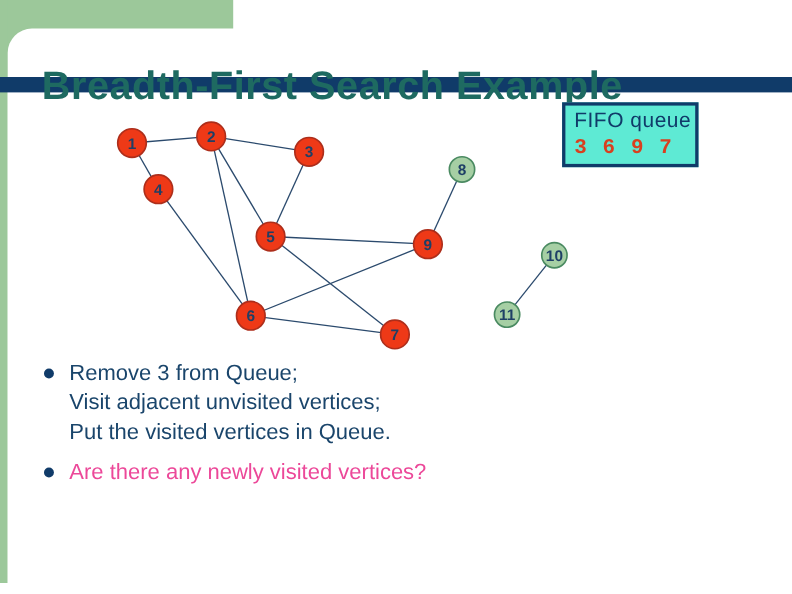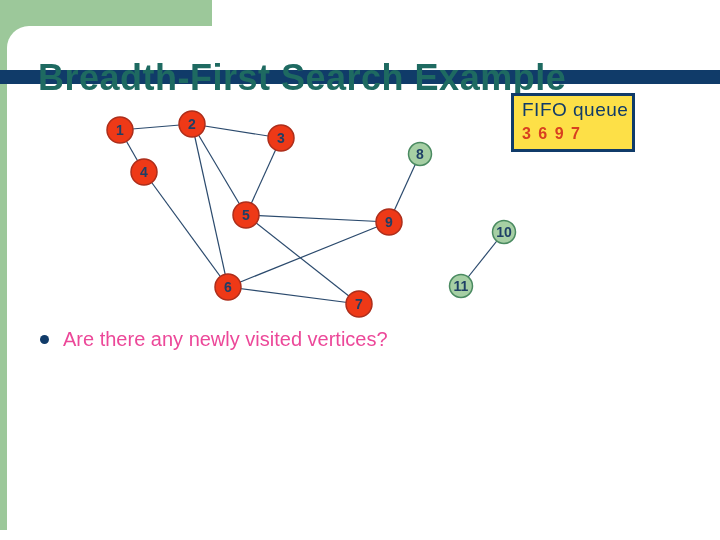--- a/index.html
+++ b/index.html
@@ -12,23 +12,23 @@
   .green-strip{position:absolute;left:0;top:0;width:7px;height:530px;background:#9CC89A;z-index:1;}
   .white-sheet{position:absolute;left:7px;top:26px;width:713px;height:514px;background:#ffffff;
     border-top-left-radius:22px;z-index:2;}
   .navy-bar{position:absolute;left:0;top:70px;width:720px;height:14px;background:#103B69;z-index:4;}
   .slide-title{position:absolute;left:38px;top:33px;z-index:5;
     font-size:36px;font-weight:bold;color:#1E6A61;letter-spacing:0.5px;white-space:nowrap;}
   
   .graph-svg{position:absolute;left:0;top:0;width:720px;height:540px;z-index:3;}
   
   .fifo-box{position:absolute;left:511px;top:93px;width:124px;height:59px;box-sizing:border-box;
-    border:3px solid #103B69;background:#fde047;z-index:5;padding:2px 0 0 8px;}
+    border:3px solid #103B69;background:#5eead4;z-index:5;padding:2px 0 0 8px;}
   .fifo-label{font-size:19px;color:#103B69;letter-spacing:0.5px;line-height:24px;white-space:nowrap;}
-  .fifo-values{font-size:16px;font-weight:bold;color:#D8401F;letter-spacing:1.5px;line-height:24px;white-space:nowrap;}
+  .fifo-values{font-size:19px;font-weight:bold;color:#D8401F;letter-spacing:1.5px;line-height:24px;white-space:nowrap;font-family:Liberation Mono, monospace;}
   
   .bullets{position:absolute;left:40px;top:326px;width:600px;z-index:5;}
   .bullet-item{display:flex;align-items:flex-start;margin-bottom:9px;}
   .bullet-marker{flex:0 0 auto;width:9px;height:9px;border-radius:50%;background:#103B69;margin:9px 14px 0 0;}
   .bullet-text{font-size:20px;line-height:27px;color:#1A456B;}
   .bullet-text.red{color:#ec4899;}
   .bullet-line{display:block;}
 </style>
 </head>
 <body>
@@ -101,17 +101,25 @@
   </svg>
 
 <div class="fifo-box">
   <div class="fifo-label">FIFO queue</div>
   <div class="fifo-values">3 6 9 7</div>
 </div>
 
 <div class="bullets">
   <div class="bullet-item">
     <span class="bullet-marker"></span>
+    <span class="bullet-text">
+      <span class="bullet-line">Remove 3 from Queue;</span>
+      <span class="bullet-line">Visit adjacent unvisited vertices;</span>
+      <span class="bullet-line">Put the visited vertices in Queue.</span>
+    </span>
+  </div>
+  <div class="bullet-item">
+    <span class="bullet-marker"></span>
     <span class="bullet-text red">
       <span class="bullet-line">Are there any newly visited vertices?</span>
     </span>
   </div>
 </div>
 
 </body></html>

